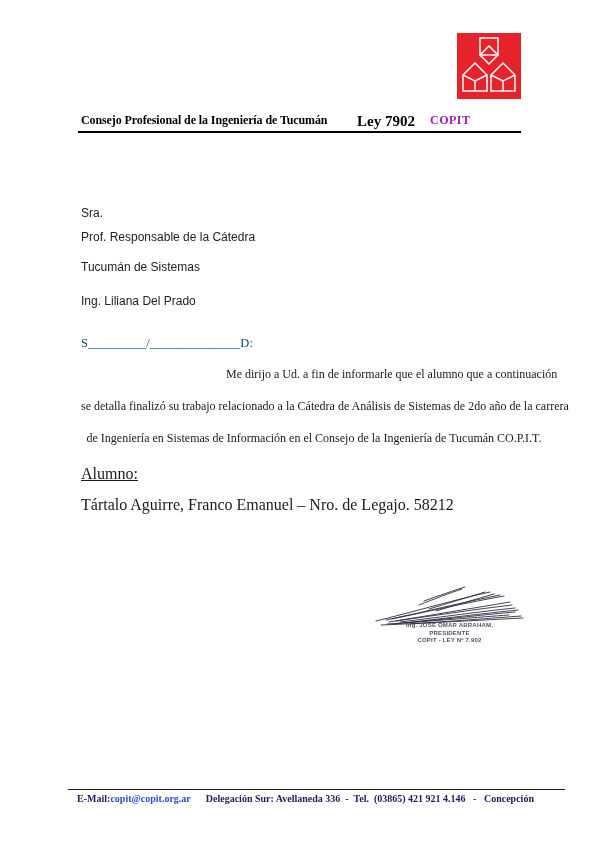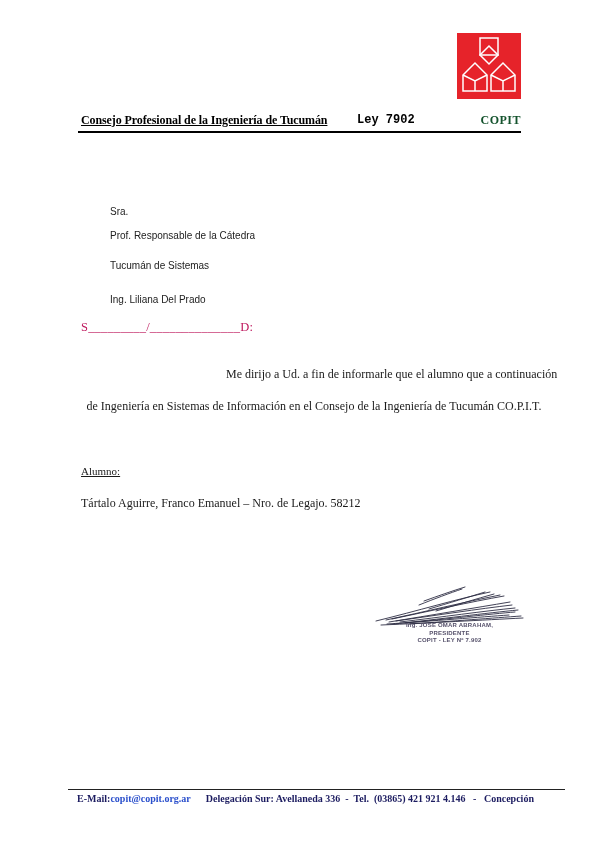--- a/index.html
+++ b/index.html
@@ -13,60 +13,59 @@
     color: #111111;
   }
   .abs { position: absolute; }
 
   
   .logo-box { left: 457px; top: 33px; width: 64px; height: 66px; }
   .hdr-org {
     left: 81px; top: 113px;
     font-weight: bold; font-size: 12px; letter-spacing: -0.1px;
     color: #000;
-    text-decoration: underline;
   }
   .hdr-law {
     left: 357px; top: 113px;
-    font-weight: bold; font-size: 12px; color: #000; font-family: Liberation Mono, monospace;
+    font-weight: bold; font-size: 15px; color: #000;
   }
   .hdr-acronym {
-    left: 430px; top: 113px; width: 91px; text-align: right;
-    font-weight: bold; font-size: 12px; letter-spacing: 0.5px; color: #14532d;
+    left: 430px; top: 113px; width: 91px; text-align: left;
+    font-weight: bold; font-size: 12px; letter-spacing: 0.5px; color: #a21caf;
   }
   .hdr-rule { left: 78px; top: 131px; width: 443px; height: 2px; background: #000; }
 
   
   .date-line {
     left: 81px; top: 165px; width: 464px; text-align: right;
     font-size: 12px; color: #1a1a1a;
   }
 
   
   .recipient {
     left: 81px;
     font-family: "Liberation Sans", sans-serif;
-    font-size: 10px; color: #222; margin-left: 29px;
+    font-size: 12px; color: #222;
   }
   .r1 { top: 206px; }
   .r2 { top: 230px; text-align: right; }
   .r3 { top: 260px; }
   .r4 { top: 294px; }
 
-  .sd-line { left: 81px; top: 320px; font-size: 12.5px; color: #be185d; letter-spacing: 0.2px; }
+  .sd-line { left: 81px; top: 336px; font-size: 12.5px; color: #0c4a6e; letter-spacing: 0.2px; }
 
   
   .body-par { left: 81px; top: 358px; width: 466px; font-size: 12px; line-height: 32px; color: #1a1a1a; }
   .body-line { white-space: nowrap; text-align: center; }
   .body-line.j { text-align: justify; text-align-last: justify; }
   .body-line.first { text-indent: 145px; }
 
   
-  .alumno-label { left: 81px; top: 465px; font-size: 11px; text-decoration: underline; color: #1a1a1a; }
-  .student-line { left: 81px; top: 496px; font-size: 12px; color: #1a1a1a; }
+  .alumno-label { left: 81px; top: 465px; font-size: 16px; text-decoration: underline; color: #1a1a1a; }
+  .student-line { left: 81px; top: 496px; font-size: 16px; color: #1a1a1a; }
 
   
   .sig-scribble { left: 372px; top: 584px; width: 155px; height: 42px; }
   .sig-stamp {
     left: 377px; top: 622px; width: 145px; text-align: center;
     font-family: "Liberation Sans", sans-serif;
     font-size: 6px; font-weight: bold; line-height: 7.5px;
     letter-spacing: 0.2px; color: #55506a;
   }
 
@@ -111,20 +110,21 @@
 
   <div class="abs recipient r1">Sra.</div>
   <div class="abs recipient r2">Prof. Responsable de la Cátedra</div>
   <div class="abs recipient r3">Tucumán de Sistemas</div>
   <div class="abs recipient r4">Ing. Liliana Del Prado</div>
 
   <div class="abs sd-line">S_________/______________D:</div>
 
   <div class="abs body-par">
     <div class="body-line j first">Me dirijo a Ud. a fin de informarle que el alumno que a continuación</div>
+    <div class="body-line j">se detalla finalizó su trabajo relacionado a la Cátedra de Análisis de Sistemas de 2do año de la carrera</div>
     <div class="body-line">de Ingeniería en Sistemas de Información en el  Consejo de la Ingeniería de Tucumán CO.P.I.T.</div>
   </div>
 
   <div class="abs alumno-label">Alumno:</div>
   <div class="abs student-line">Tártalo Aguirre, Franco Emanuel – Nro. de Legajo. 58212</div>
 
   <div class="abs sig-scribble">
     <svg width="155" height="42" viewBox="0 0 155 42">
       <g stroke="#2e2e44" stroke-width="0.9" fill="none" stroke-linecap="round">
         <path d="M4,37 C45,27 85,15 118,8"></path>

